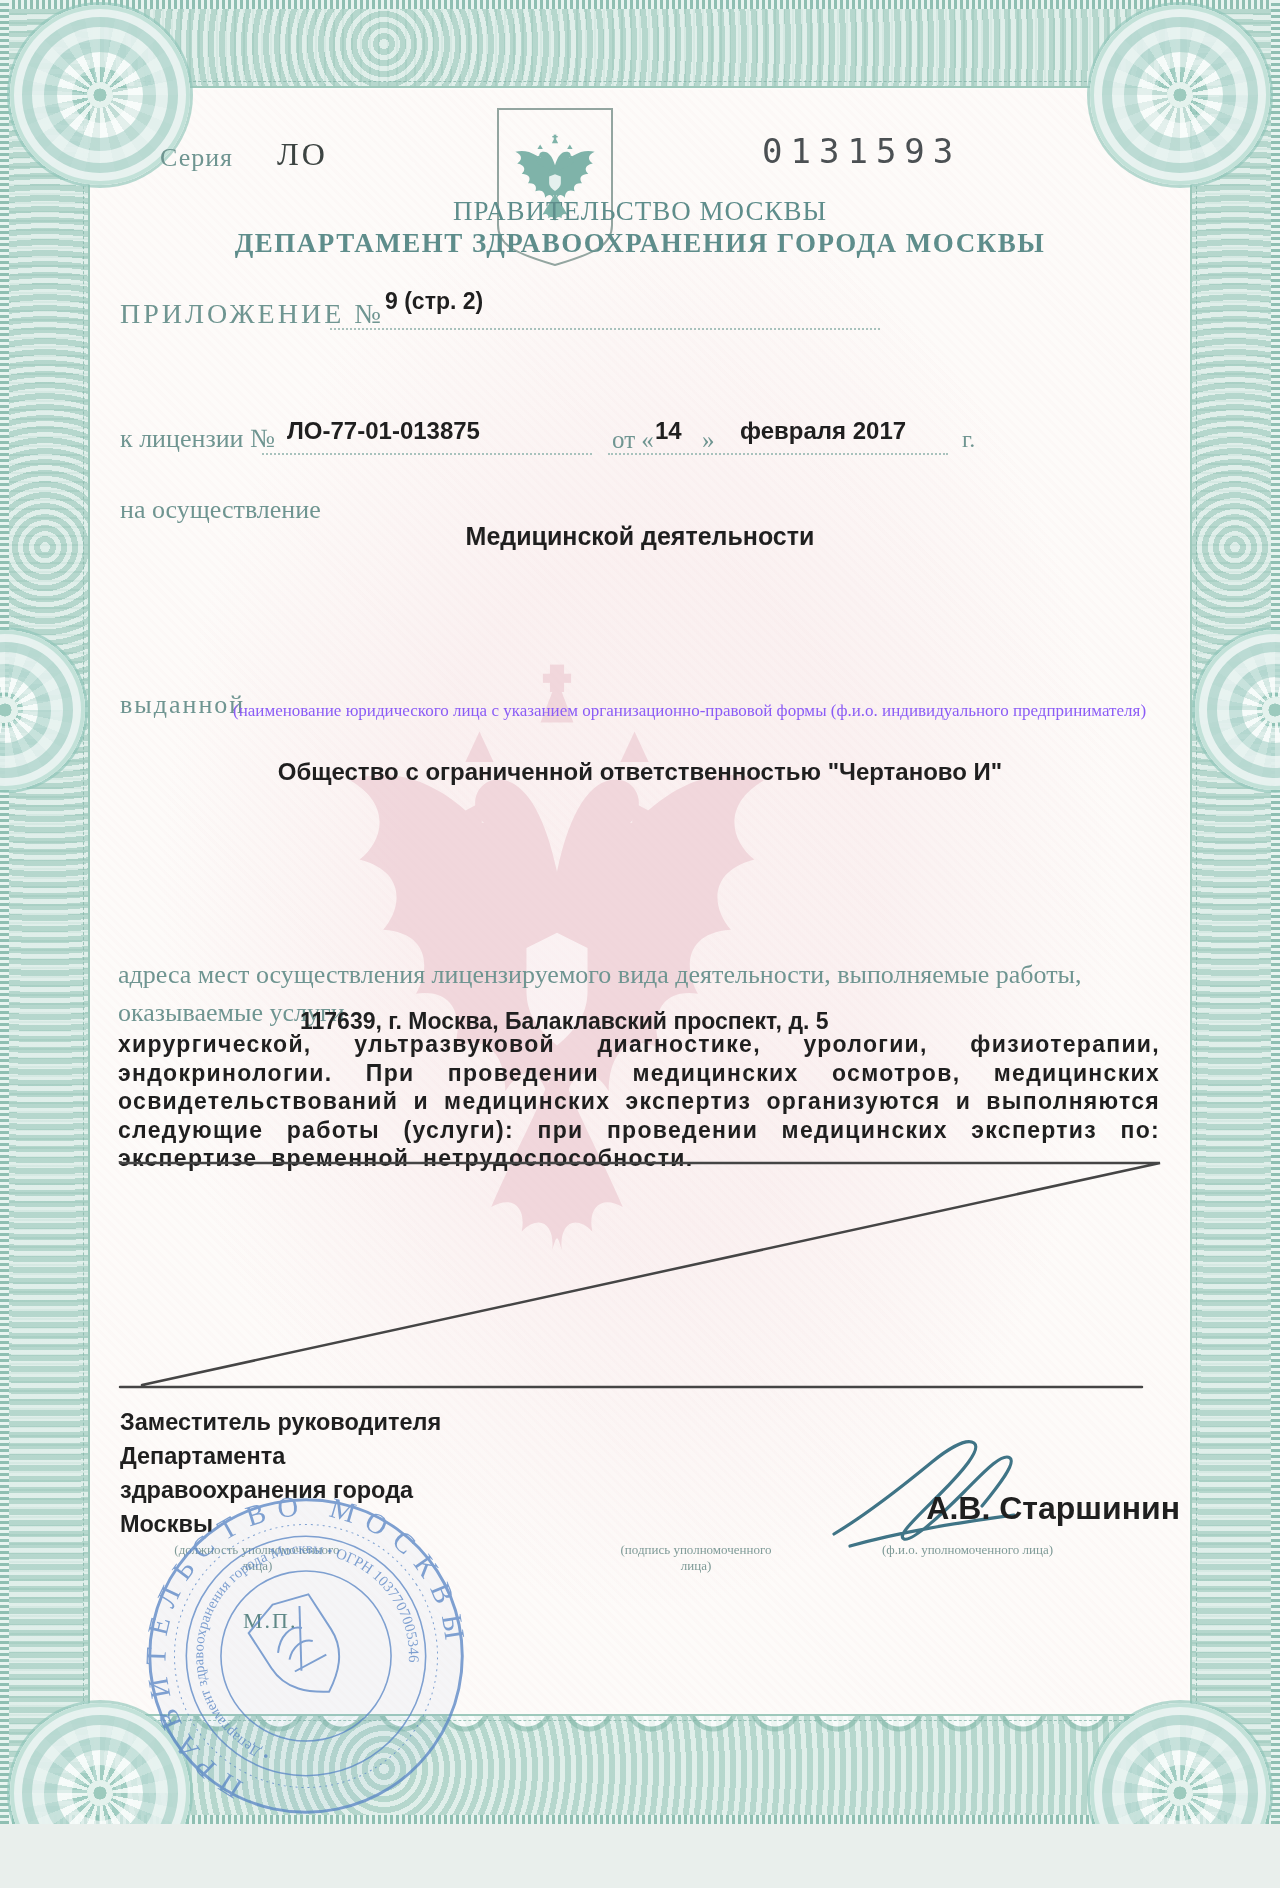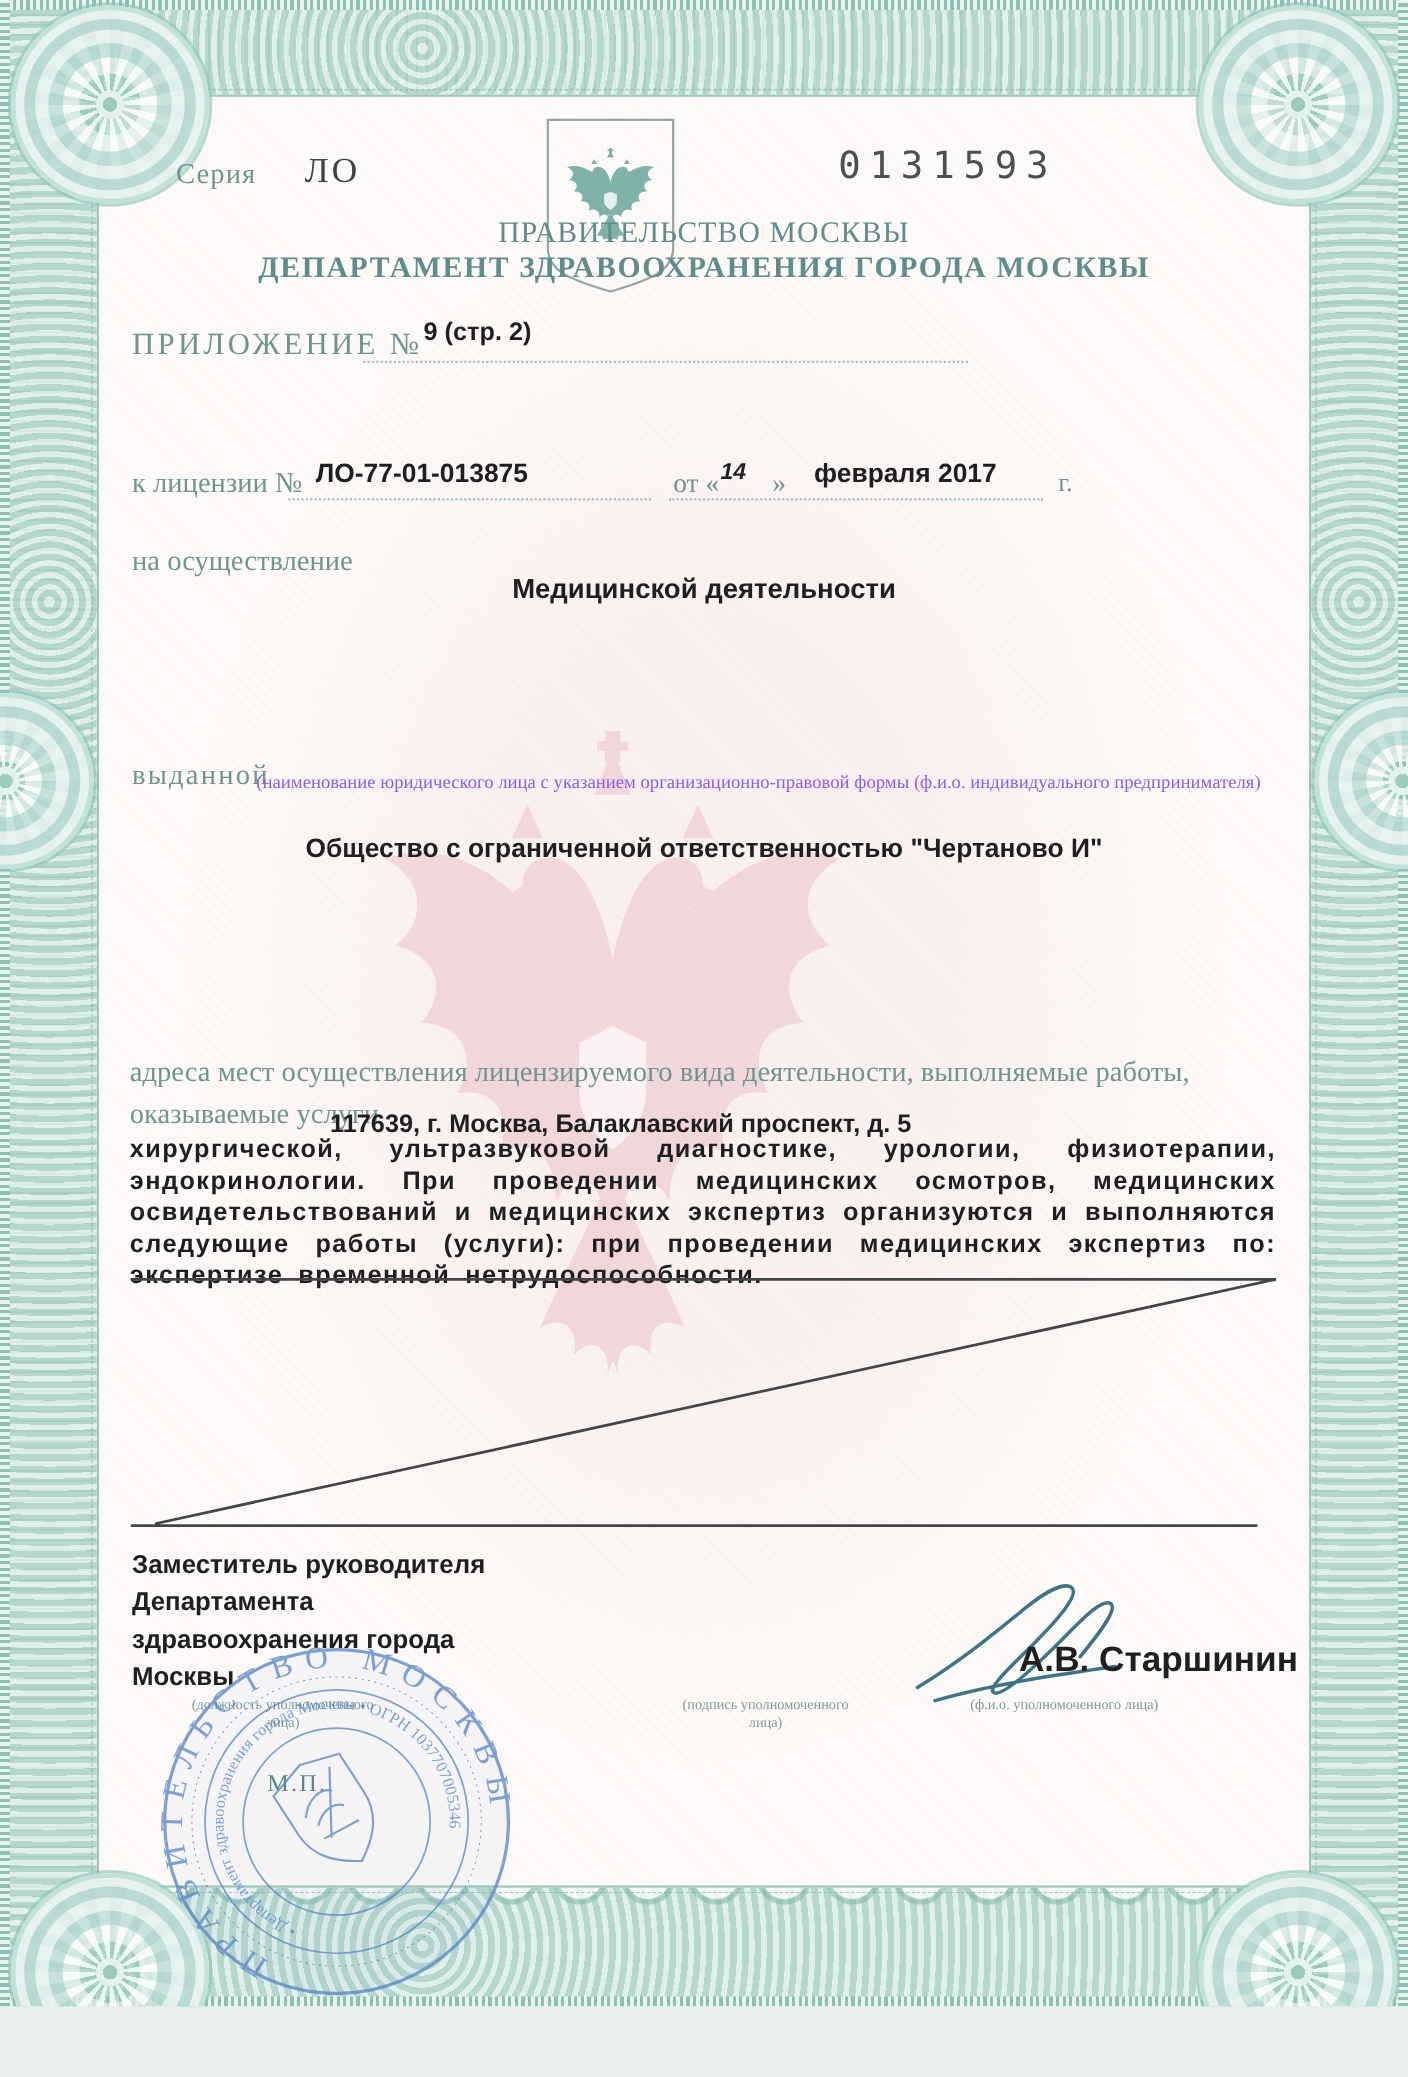--- a/index.html
+++ b/index.html
@@ -58,21 +58,21 @@
   .series-value{left:277px;top:136px;font-size:32px;letter-spacing:3px;color:#3d4442;font-family:"Liberation Serif",serif;}
   .serial{left:762px;top:131px;font-family:"DejaVu Sans Mono",monospace;font-size:34px;letter-spacing:8px;color:#4b5053;}
   .badge{left:492px;top:103px;}
   .hdr1{top:196px;font-size:27px;color:#5e8d8b;letter-spacing:1px;}
   .hdr2{top:228px;font-size:27px;color:#5e8d8b;font-weight:bold;letter-spacing:1.5px;}
   .app-label{left:120px;top:298px;font-size:28px;letter-spacing:3px;}
   .app-value{left:385px;top:288px;font-size:23px;}
   .lic-label{left:120px;top:424px;font-size:26px;}
   .lic-number{left:287px;top:417px;font-size:24px;}
   .date-from{left:612px;top:426px;font-size:25px;}
-  .date-day{left:655px;top:417px;font-size:21px;font-style:italic;}
+  .date-day{left:655px;top:417px;font-size:24px;}
   .date-q{left:702px;top:426px;font-size:25px;}
   .date-month{left:740px;top:417px;font-size:24px;}
   .year-suffix{left:962px;top:426px;font-size:24px;}
   .intro{left:120px;top:495px;font-size:26px;}
   .act-title{top:522px;font-size:25px;}
   .act-sub{left:165px;top:556px;width:950px;text-align:center;font-size:21.5px;line-height:1.5;
     color:#262626;font-family:"Liberation Sans",sans-serif;}
   .issued-label{left:120px;top:690px;font-size:26px;letter-spacing:2px;}
   .issued-caption{left:233px;top:701px;font-size:17px;color:#8b5cf6;font-family:"Liberation Serif",serif;text-align:right;}
   .org{top:758px;font-size:24px;}

